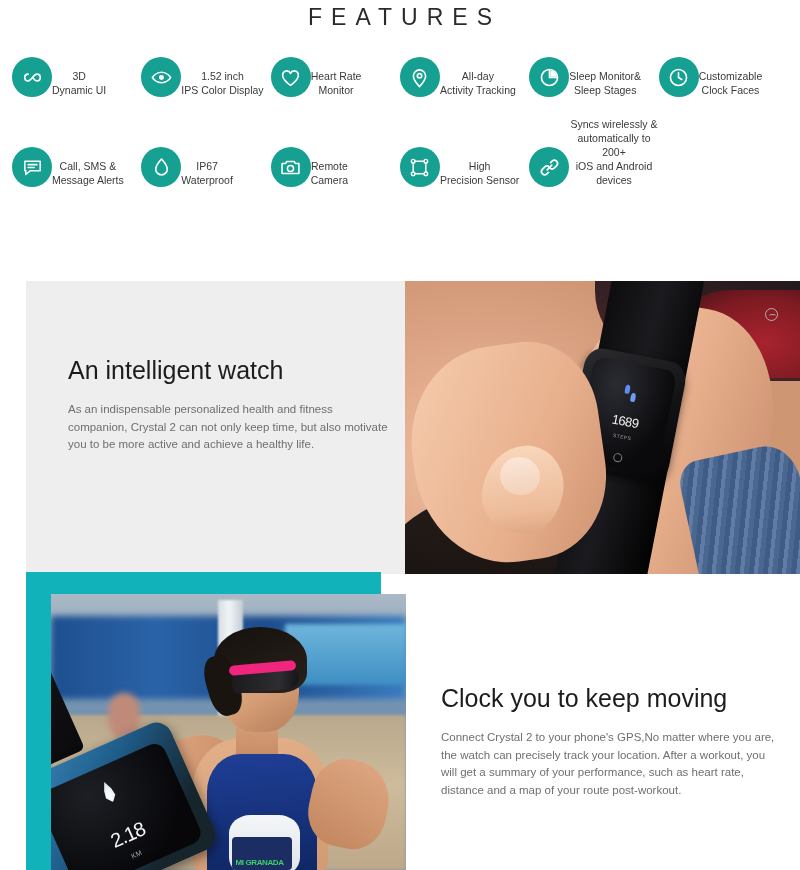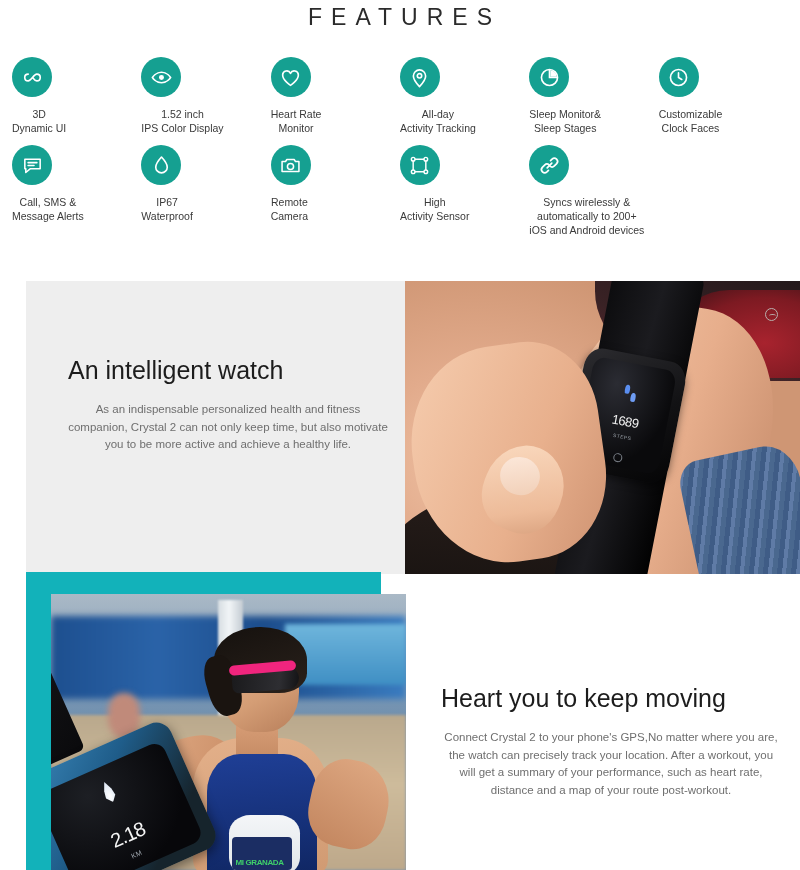--- a/index.html
+++ b/index.html
@@ -29,22 +29,22 @@
   
   .feature-grid {
     display: grid;
     grid-template-columns: repeat(6, 1fr);
     padding: 18px 12px 0 12px;
     row-gap: 2px;
   }
 
   .feature-cell {
     display: flex;
-    flex-direction: column;
-    align-items: flex-start;
+    flex-direction: row;
+    align-items: flex-end;
     padding-top: 8px;
   }
 
   .feature-icon {
     width: 40px;
     height: 40px;
     border-radius: 50%;
     background: #15a091;
     display: flex;
     align-items: center;
@@ -90,21 +90,20 @@
     color: #1c1c1c;
     letter-spacing: 0px;
     font-family: "Liberation Sans", sans-serif;
   }
   .body-copy {
     margin-top: 16px;
     font-size: 11.5px;
     line-height: 17.5px;
     color: #6f6f6f;
     font-family: "Liberation Sans", sans-serif;
-    text-align: center;
   }
 
   
   .photo-watch {
     position: absolute;
     left: 379px;
     top: 0px;
     width: 395px;
     height: 293px;
     overflow: hidden;
@@ -496,21 +495,21 @@
     <div class="feature-icon">
       <svg width="23" height="23" viewBox="0 0 24 24" fill="none" stroke="#ffffff" stroke-width="1.5">
         <rect x="5.4" y="5.4" width="13.2" height="13.2" rx="1.4"></rect>
         <circle cx="5.4" cy="5.4" r="1.9" fill="#15a091"></circle>
         <circle cx="18.6" cy="5.4" r="1.9" fill="#15a091"></circle>
         <circle cx="5.4" cy="18.6" r="1.9" fill="#15a091"></circle>
         <circle cx="18.6" cy="18.6" r="1.9" fill="#15a091"></circle>
       </svg>
     </div>
     <div class="feature-label">High
-Activity Sensor</div>
+Precision Sensor</div>
   </div>
 
   <div class="feature-cell">
     <div class="feature-icon">
       <svg width="23" height="23" viewBox="0 0 24 24" fill="none" stroke="#ffffff" stroke-width="1.8" stroke-linecap="round">
         <path d="M9.6 14.4l4.8-4.8"></path>
         <path d="M13.1 6.9l1.6-1.6a3.4 3.4 0 014.8 4.8l-2.4 2.4a3.4 3.4 0 01-4.8 0"></path>
         <path d="M10.9 17.1l-1.6 1.6a3.4 3.4 0 01-4.8-4.8l2.4-2.4a3.4 3.4 0 014.8 0"></path>
       </svg>
     </div>
@@ -585,16 +584,16 @@
     <div class="pr-watch-body">
       <div class="pr-watch-screen">
         <div class="pr-drop"></div>
         <div class="pr-dist">2.18</div>
         <div class="pr-dist-unit">KM</div>
       </div>
     </div>
   </div>
 
   <div class="moving-copy">
-    <div class="headline">Heart you to keep moving</div>
+    <div class="headline">Clock you to keep moving</div>
     <div class="body-copy">Connect Crystal 2 to your phone's GPS,No matter where you are, the watch can precisely track your location. After a workout, you will get a summary of your performance, such as heart rate, distance and a map of your route post-workout.</div>
   </div>
 </div>
 
 </body></html>

